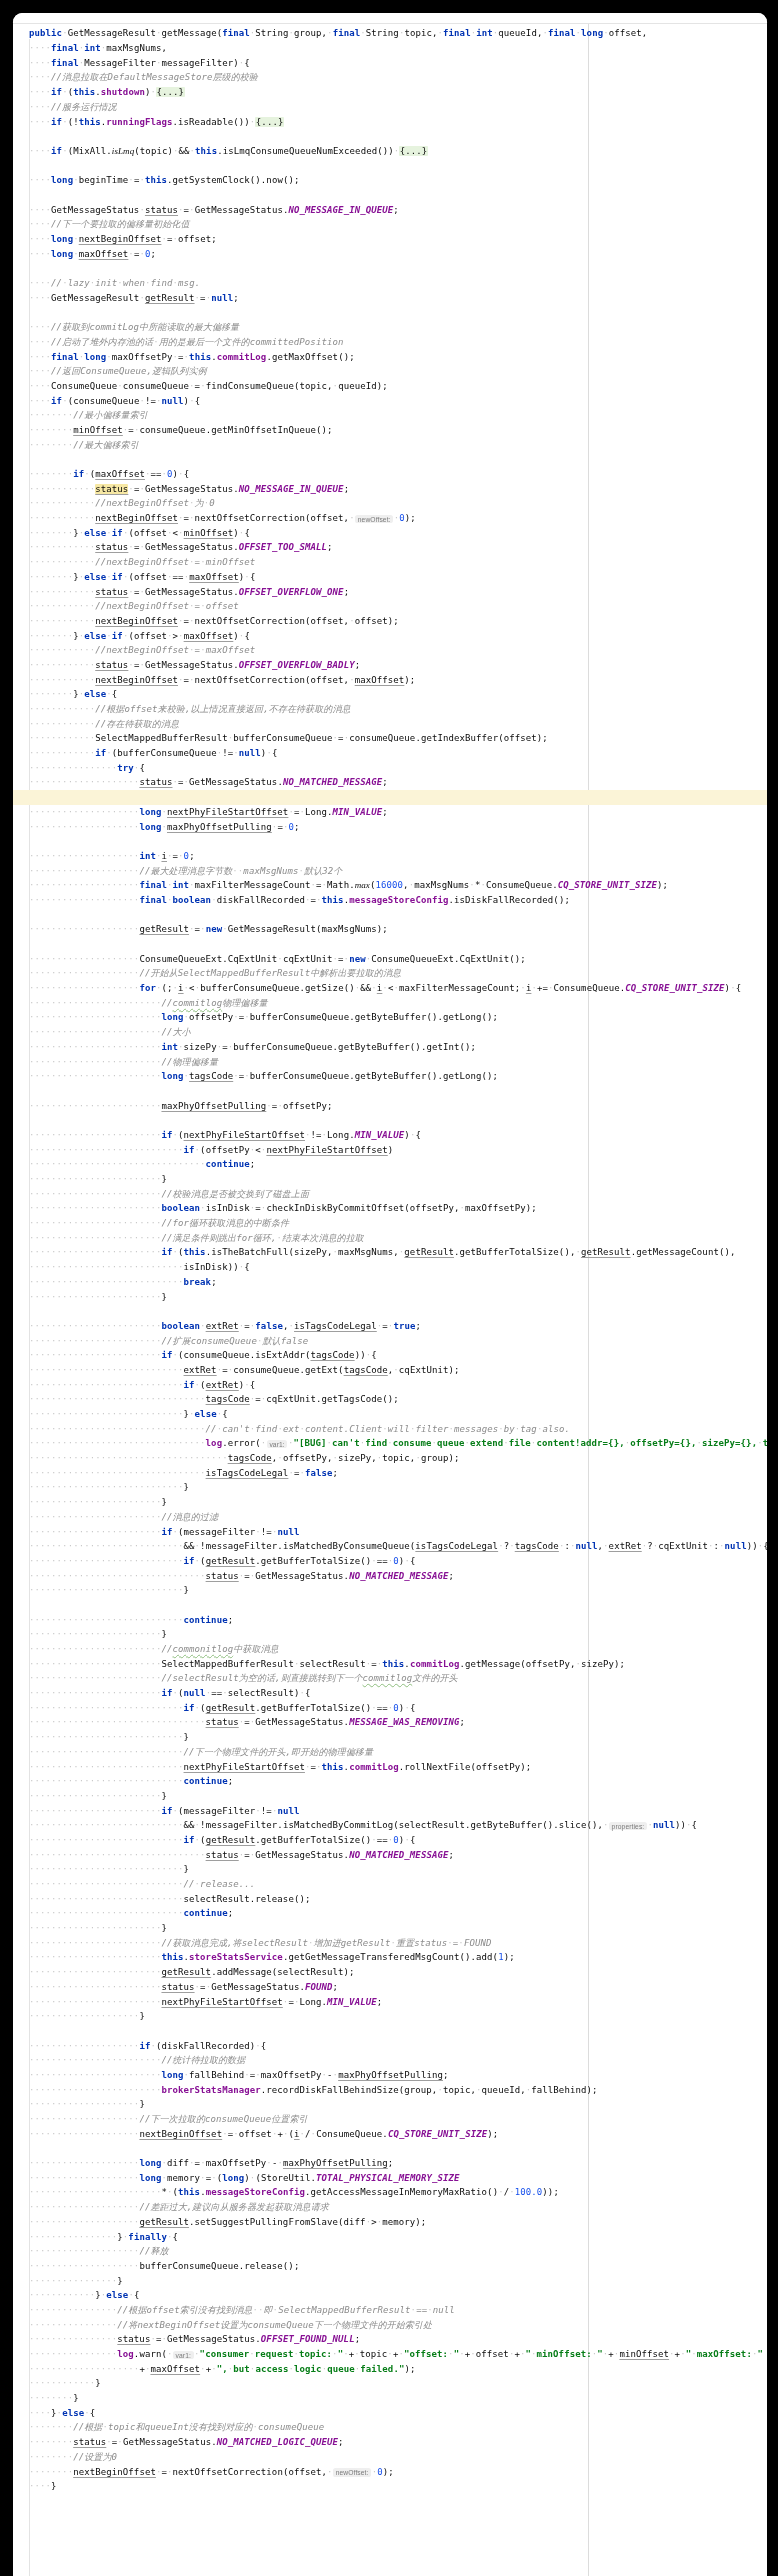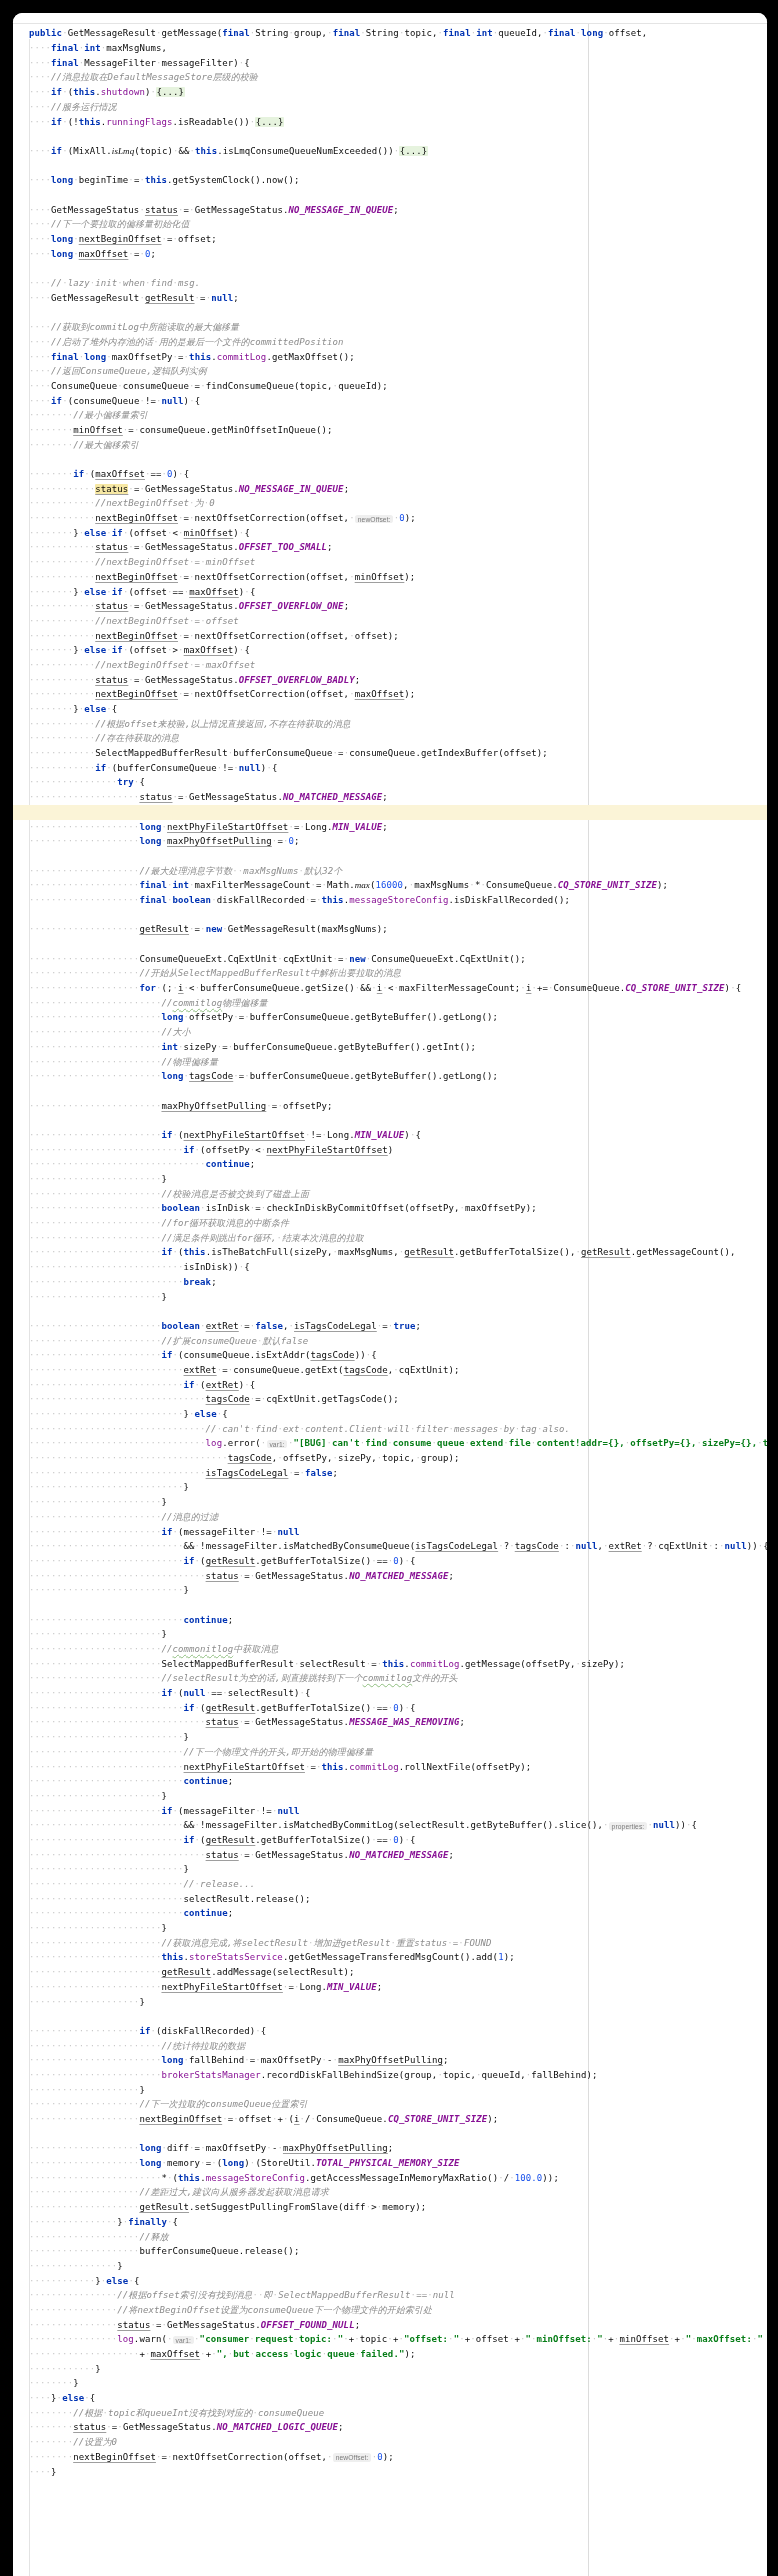--- a/index.html
+++ b/index.html
@@ -9,21 +9,21 @@
         border-radius:9.3px;overflow:hidden;}
   .card-header{height:10.3px;border-bottom:0.5px solid #e4e4e4;background:#fff;}
   .editor{position:absolute;left:0;top:10.8px;right:0;bottom:0;background:#fff;overflow:hidden;}
   .gutter-line{position:absolute;left:16px;top:15.5px;bottom:10.3px;width:0.5px;background:#e3e3e3;}
   .wrap-guide{position:absolute;left:575px;top:0;bottom:0;width:0.5px;background:#dcdcdc;}
   .code{position:relative;padding:2.6px 0 0 16px;}
   .cl{white-space:pre;height:14.7px;line-height:14.7px;font-size:9px;letter-spacing:0.1px;
       color:#0a0a0a;position:relative;z-index:1;}
   .hl-row{background:#fbf4d7;margin-left:-16px;padding-left:16px;margin-right:-206px;}
   .k{color:#0033b3;font-weight:bold;}
-  .f{color:#871094;font-weight:normal;}
+  .f{color:#871094;font-weight:bold;}
   .c{color:#871094;font-weight:bold;font-style:italic;}
   .sm{font-style:italic;font-family:Liberation Serif, serif;}
   .n{color:#1750eb;}
   .s{color:#067d17;font-weight:bold;}
   .cm{color:#8c8c8c;font-style:italic;}
   .u{text-decoration:underline;text-decoration-color:#9e9e9e;text-decoration-thickness:0.5px;text-underline-offset:2.1px;}
   .uhl{background:#f7e8a4;border-radius:1px;text-decoration:underline;text-decoration-color:#9e9e9e;text-underline-offset:2.1px;}
   .ty{text-decoration:underline wavy #8fbe7f;text-underline-offset:1.5px;}
   .ws{color:#c9c9c9;}
   .chip{font-family:"Liberation Sans",sans-serif;font-size:6.7px;font-style:normal;font-weight:normal;
@@ -69,40 +69,40 @@
         <div class="cl"><span class="ws">········</span><span class="u">minOffset</span><span class="ws">·</span><span class="p">=</span><span class="ws">·</span><span class="p">consumeQueue.getMinOffsetInQueue();</span></div>
         <div class="cl"><span class="ws">········</span><span class="cm">//最大偏移索引</span></div>
         <div class="cl">&nbsp;</div>
         <div class="cl"><span class="ws">········</span><span class="k">if</span><span class="ws">·</span><span class="p">(</span><span class="u">maxOffset</span><span class="ws">·</span><span class="p">==</span><span class="ws">·</span><span class="n">0</span><span class="p">)</span><span class="ws">·</span><span class="p">{</span></div>
         <div class="cl"><span class="ws">············</span><span class="uhl">status</span><span class="ws">·</span><span class="p">=</span><span class="ws">·</span><span class="p">GetMessageStatus.</span><span class="c">NO_MESSAGE_IN_QUEUE</span><span class="p">;</span></div>
         <div class="cl"><span class="ws">············</span><span class="cm">//nextBeginOffset</span><span class="ws">·</span><span class="cm">为</span><span class="ws">·</span><span class="cm">0</span></div>
         <div class="cl"><span class="ws">············</span><span class="u">nextBeginOffset</span><span class="ws">·</span><span class="p">=</span><span class="ws">·</span><span class="p">nextOffsetCorrection(offset,</span><span class="ws">·</span><span class="chip">newOffset:</span><span class="ws">·</span><span class="n">0</span><span class="p">);</span></div>
         <div class="cl"><span class="ws">········</span><span class="p">}</span><span class="ws">·</span><span class="k">else</span><span class="ws">·</span><span class="k">if</span><span class="ws">·</span><span class="p">(offset</span><span class="ws">·</span><span class="p">&lt;</span><span class="ws">·</span><span class="u">minOffset</span><span class="p">)</span><span class="ws">·</span><span class="p">{</span></div>
         <div class="cl"><span class="ws">············</span><span class="u">status</span><span class="ws">·</span><span class="p">=</span><span class="ws">·</span><span class="p">GetMessageStatus.</span><span class="c">OFFSET_TOO_SMALL</span><span class="p">;</span></div>
         <div class="cl"><span class="ws">············</span><span class="cm">//nextBeginOffset</span><span class="ws">·</span><span class="cm">=</span><span class="ws">·</span><span class="cm">minOffset</span></div>
-        <div class="cl"><span class="ws">············</span><span class="u">nextBeginOffset</span><span class="ws">·</span><span class="p">=</span><span class="ws">·</span><span class="p">nextOffsetCorrection(offset,</span><span class="ws">·</span><span class="u">minOffset</span><span class="p">);</span></div>
         <div class="cl"><span class="ws">········</span><span class="p">}</span><span class="ws">·</span><span class="k">else</span><span class="ws">·</span><span class="k">if</span><span class="ws">·</span><span class="p">(offset</span><span class="ws">·</span><span class="p">==</span><span class="ws">·</span><span class="u">maxOffset</span><span class="p">)</span><span class="ws">·</span><span class="p">{</span></div>
         <div class="cl"><span class="ws">············</span><span class="u">status</span><span class="ws">·</span><span class="p">=</span><span class="ws">·</span><span class="p">GetMessageStatus.</span><span class="c">OFFSET_OVERFLOW_ONE</span><span class="p">;</span></div>
         <div class="cl"><span class="ws">············</span><span class="cm">//nextBeginOffset</span><span class="ws">·</span><span class="cm">=</span><span class="ws">·</span><span class="cm">offset</span></div>
         <div class="cl"><span class="ws">············</span><span class="u">nextBeginOffset</span><span class="ws">·</span><span class="p">=</span><span class="ws">·</span><span class="p">nextOffsetCorrection(offset,</span><span class="ws">·</span><span class="p">offset);</span></div>
         <div class="cl"><span class="ws">········</span><span class="p">}</span><span class="ws">·</span><span class="k">else</span><span class="ws">·</span><span class="k">if</span><span class="ws">·</span><span class="p">(offset</span><span class="ws">·</span><span class="p">&gt;</span><span class="ws">·</span><span class="u">maxOffset</span><span class="p">)</span><span class="ws">·</span><span class="p">{</span></div>
         <div class="cl"><span class="ws">············</span><span class="cm">//nextBeginOffset</span><span class="ws">·</span><span class="cm">=</span><span class="ws">·</span><span class="cm">maxOffset</span></div>
         <div class="cl"><span class="ws">············</span><span class="u">status</span><span class="ws">·</span><span class="p">=</span><span class="ws">·</span><span class="p">GetMessageStatus.</span><span class="c">OFFSET_OVERFLOW_BADLY</span><span class="p">;</span></div>
         <div class="cl"><span class="ws">············</span><span class="u">nextBeginOffset</span><span class="ws">·</span><span class="p">=</span><span class="ws">·</span><span class="p">nextOffsetCorrection(offset,</span><span class="ws">·</span><span class="u">maxOffset</span><span class="p">);</span></div>
         <div class="cl"><span class="ws">········</span><span class="p">}</span><span class="ws">·</span><span class="k">else</span><span class="ws">·</span><span class="p">{</span></div>
         <div class="cl"><span class="ws">············</span><span class="cm">//根据offset来校验,以上情况直接返回,不存在待获取的消息</span></div>
         <div class="cl"><span class="ws">············</span><span class="cm">//存在待获取的消息</span></div>
         <div class="cl"><span class="ws">············</span><span class="p">SelectMappedBufferResult</span><span class="ws">·</span><span class="p">bufferConsumeQueue</span><span class="ws">·</span><span class="p">=</span><span class="ws">·</span><span class="p">consumeQueue.getIndexBuffer(offset);</span></div>
         <div class="cl"><span class="ws">············</span><span class="k">if</span><span class="ws">·</span><span class="p">(bufferConsumeQueue</span><span class="ws">·</span><span class="p">!=</span><span class="ws">·</span><span class="k">null</span><span class="p">)</span><span class="ws">·</span><span class="p">{</span></div>
         <div class="cl"><span class="ws">················</span><span class="k">try</span><span class="ws">·</span><span class="p">{</span></div>
         <div class="cl"><span class="ws">····················</span><span class="u">status</span><span class="ws">·</span><span class="p">=</span><span class="ws">·</span><span class="p">GetMessageStatus.</span><span class="c">NO_MATCHED_MESSAGE</span><span class="p">;</span></div>
         <div class="cl hl-row">&nbsp;</div>
         <div class="cl"><span class="ws">····················</span><span class="k">long</span><span class="ws">·</span><span class="u">nextPhyFileStartOffset</span><span class="ws">·</span><span class="p">=</span><span class="ws">·</span><span class="p">Long.</span><span class="c">MIN_VALUE</span><span class="p">;</span></div>
         <div class="cl"><span class="ws">····················</span><span class="k">long</span><span class="ws">·</span><span class="u">maxPhyOffsetPulling</span><span class="ws">·</span><span class="p">=</span><span class="ws">·</span><span class="n">0</span><span class="p">;</span></div>
         <div class="cl">&nbsp;</div>
+        <div class="cl"><span class="ws">····················</span><span class="k">int</span><span class="ws">·</span><span class="u">i</span><span class="ws">·</span><span class="p">=</span><span class="ws">·</span><span class="n">0</span><span class="p">;</span></div>
         <div class="cl"><span class="ws">····················</span><span class="cm">//最大处理消息字节数</span><span class="ws">··</span><span class="cm">maxMsgNums</span><span class="ws">·</span><span class="cm">默认32个</span></div>
         <div class="cl"><span class="ws">····················</span><span class="k">final</span><span class="ws">·</span><span class="k">int</span><span class="ws">·</span><span class="p">maxFilterMessageCount</span><span class="ws">·</span><span class="p">=</span><span class="ws">·</span><span class="p">Math.</span><span class="sm">max</span><span class="p">(</span><span class="n">16000</span><span class="p">,</span><span class="ws">·</span><span class="p">maxMsgNums</span><span class="ws">·</span><span class="p">*</span><span class="ws">·</span><span class="p">ConsumeQueue.</span><span class="c">CQ_STORE_UNIT_SIZE</span><span class="p">);</span></div>
         <div class="cl"><span class="ws">····················</span><span class="k">final</span><span class="ws">·</span><span class="k">boolean</span><span class="ws">·</span><span class="p">diskFallRecorded</span><span class="ws">·</span><span class="p">=</span><span class="ws">·</span><span class="k">this</span><span class="p">.</span><span class="f">messageStoreConfig</span><span class="p">.isDiskFallRecorded();</span></div>
         <div class="cl">&nbsp;</div>
         <div class="cl"><span class="ws">····················</span><span class="u">getResult</span><span class="ws">·</span><span class="p">=</span><span class="ws">·</span><span class="k">new</span><span class="ws">·</span><span class="p">GetMessageResult(maxMsgNums);</span></div>
         <div class="cl">&nbsp;</div>
         <div class="cl"><span class="ws">····················</span><span class="p">ConsumeQueueExt.CqExtUnit</span><span class="ws">·</span><span class="p">cqExtUnit</span><span class="ws">·</span><span class="p">=</span><span class="ws">·</span><span class="k">new</span><span class="ws">·</span><span class="p">ConsumeQueueExt.CqExtUnit();</span></div>
         <div class="cl"><span class="ws">····················</span><span class="cm">//开始从SelectMappedBufferResult中解析出要拉取的消息</span></div>
         <div class="cl"><span class="ws">····················</span><span class="k">for</span><span class="ws">·</span><span class="p">(;</span><span class="ws">·</span><span class="u">i</span><span class="ws">·</span><span class="p">&lt;</span><span class="ws">·</span><span class="p">bufferConsumeQueue.getSize()</span><span class="ws">·</span><span class="p">&amp;&amp;</span><span class="ws">·</span><span class="u">i</span><span class="ws">·</span><span class="p">&lt;</span><span class="ws">·</span><span class="p">maxFilterMessageCount;</span><span class="ws">·</span><span class="u">i</span><span class="ws">·</span><span class="p">+=</span><span class="ws">·</span><span class="p">ConsumeQueue.</span><span class="c">CQ_STORE_UNIT_SIZE</span><span class="p">)</span><span class="ws">·</span><span class="p">{</span></div>
         <div class="cl"><span class="ws">························</span><span class="cm">//</span><span class="cm ty">commitlog</span><span class="cm">物理偏移量</span></div>
@@ -165,20 +165,21 @@
         <div class="cl"><span class="ws">····························</span><span class="k">if</span><span class="ws">·</span><span class="p">(</span><span class="u">getResult</span><span class="p">.getBufferTotalSize()</span><span class="ws">·</span><span class="p">==</span><span class="ws">·</span><span class="n">0</span><span class="p">)</span><span class="ws">·</span><span class="p">{</span></div>
         <div class="cl"><span class="ws">································</span><span class="u">status</span><span class="ws">·</span><span class="p">=</span><span class="ws">·</span><span class="p">GetMessageStatus.</span><span class="c">NO_MATCHED_MESSAGE</span><span class="p">;</span></div>
         <div class="cl"><span class="ws">····························</span><span class="p">}</span></div>
         <div class="cl"><span class="ws">····························</span><span class="cm">//</span><span class="ws">·</span><span class="cm">release...</span></div>
         <div class="cl"><span class="ws">····························</span><span class="p">selectResult.release();</span></div>
         <div class="cl"><span class="ws">····························</span><span class="k">continue</span><span class="p">;</span></div>
         <div class="cl"><span class="ws">························</span><span class="p">}</span></div>
         <div class="cl"><span class="ws">························</span><span class="cm">//获取消息完成,将selectResult</span><span class="ws">·</span><span class="cm">增加进getResult</span><span class="ws">·</span><span class="cm">重置status</span><span class="ws">·</span><span class="cm">=</span><span class="ws">·</span><span class="cm">FOUND</span></div>
         <div class="cl"><span class="ws">························</span><span class="k">this</span><span class="p">.</span><span class="f">storeStatsService</span><span class="p">.getGetMessageTransferedMsgCount().add(</span><span class="n">1</span><span class="p">);</span></div>
         <div class="cl"><span class="ws">························</span><span class="u">getResult</span><span class="p">.addMessage(selectResult);</span></div>
+        <div class="cl"><span class="ws">························</span><span class="u">status</span><span class="ws">·</span><span class="p">=</span><span class="ws">·</span><span class="p">GetMessageStatus.</span><span class="c">FOUND</span><span class="p">;</span></div>
         <div class="cl"><span class="ws">························</span><span class="u">nextPhyFileStartOffset</span><span class="ws">·</span><span class="p">=</span><span class="ws">·</span><span class="p">Long.</span><span class="c">MIN_VALUE</span><span class="p">;</span></div>
         <div class="cl"><span class="ws">····················</span><span class="p">}</span></div>
         <div class="cl">&nbsp;</div>
         <div class="cl"><span class="ws">····················</span><span class="k">if</span><span class="ws">·</span><span class="p">(diskFallRecorded)</span><span class="ws">·</span><span class="p">{</span></div>
         <div class="cl"><span class="ws">························</span><span class="cm">//统计待拉取的数据</span></div>
         <div class="cl"><span class="ws">························</span><span class="k">long</span><span class="ws">·</span><span class="p">fallBehind</span><span class="ws">·</span><span class="p">=</span><span class="ws">·</span><span class="p">maxOffsetPy</span><span class="ws">·</span><span class="p">-</span><span class="ws">·</span><span class="u">maxPhyOffsetPulling</span><span class="p">;</span></div>
         <div class="cl"><span class="ws">························</span><span class="f">brokerStatsManager</span><span class="p">.recordDiskFallBehindSize(group,</span><span class="ws">·</span><span class="p">topic,</span><span class="ws">·</span><span class="p">queueId,</span><span class="ws">·</span><span class="p">fallBehind);</span></div>
         <div class="cl"><span class="ws">····················</span><span class="p">}</span></div>
         <div class="cl"><span class="ws">····················</span><span class="cm">//下一次拉取的consumeQueue位置索引</span></div>
         <div class="cl"><span class="ws">····················</span><span class="u">nextBeginOffset</span><span class="ws">·</span><span class="p">=</span><span class="ws">·</span><span class="p">offset</span><span class="ws">·</span><span class="p">+</span><span class="ws">·</span><span class="p">(</span><span class="u">i</span><span class="ws">·</span><span class="p">/</span><span class="ws">·</span><span class="p">ConsumeQueue.</span><span class="c">CQ_STORE_UNIT_SIZE</span><span class="p">);</span></div>

